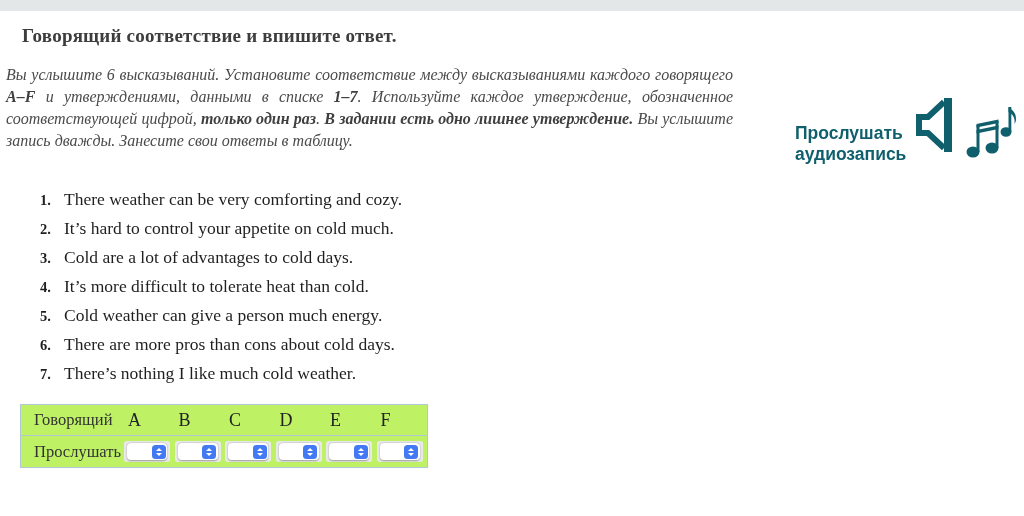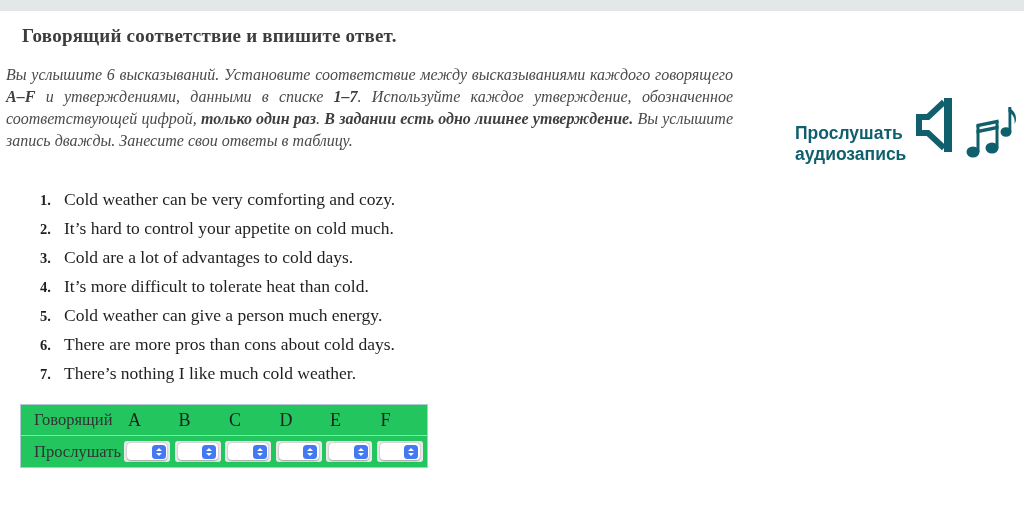--- a/index.html
+++ b/index.html
@@ -51,21 +51,21 @@
     width: 24px; flex: 0 0 24px;
     font-weight: bold; font-size: 14.5px; color: #1f1f1f;
   }
   .statement-text {
     font-size: 17.5px; color: #1f1f1f;
   }
   .answer-table {
     position: absolute; left: 20px; top: 404px;
     width: 408px;
     border: 1px solid #b3c6d4;
-    background: #22c55e;
+    background: #bef264;
   }
   .atable-row { display: flex; align-items: center; height: 31px; }
   .atable-row-speakers { border-bottom: 1px solid #b3c6d4; }
   .row-label {
     flex: 0 0 101px; padding-left: 13px;
     font-size: 16.5px; color: #333333;
   }
   .cell {
     flex: 0 0 50.5px;
     display: flex; justify-content: flex-start; align-items: center;
@@ -138,21 +138,21 @@
           <path d="M44.5,12 C48,15 52,17 52,24 C52,27 51,28 50.5,29 C51.5,22 48,19 44.5,17 Z"></path>
         </g>
       </svg>
     </span>
   </div>
 </div>
 
 <div class="statements" id="statements">
     <div class="statement">
       <span class="statement-num">1.</span>
-      <span class="statement-text">Cold weather can be very comforting and cozy.</span>
+      <span class="statement-text">There weather can be very comforting and cozy.</span>
     </div>
     <div class="statement">
       <span class="statement-num">2.</span>
       <span class="statement-text">It’s hard to control your appetite on cold much.</span>
     </div>
     <div class="statement">
       <span class="statement-num">3.</span>
       <span class="statement-text">Cold are a lot of advantages to cold days.</span>
     </div>
     <div class="statement">

